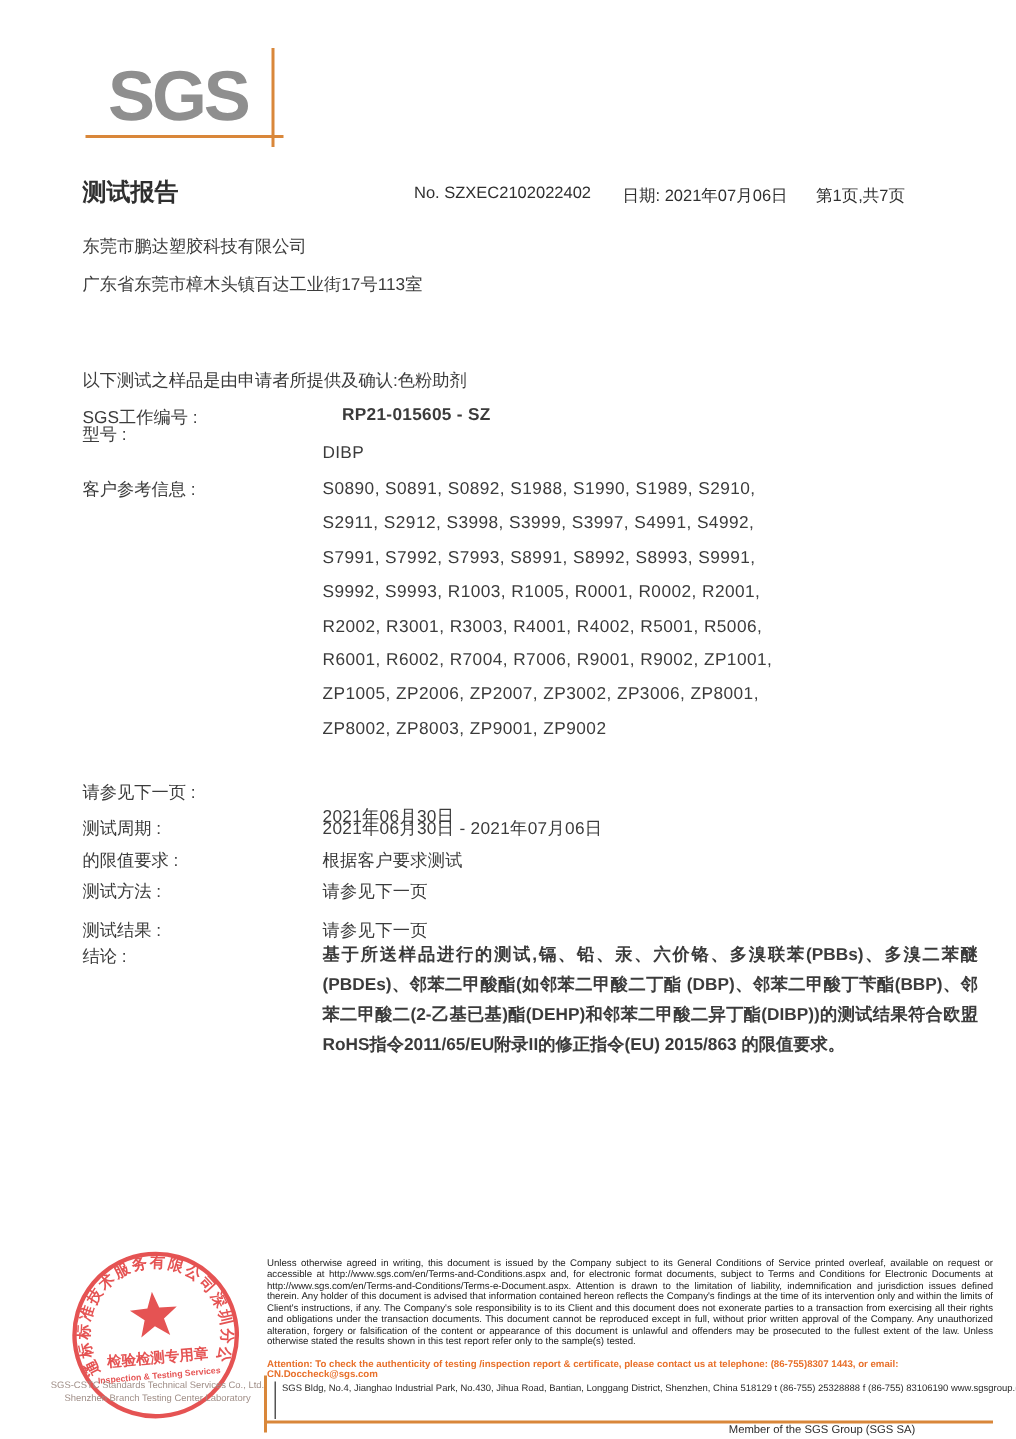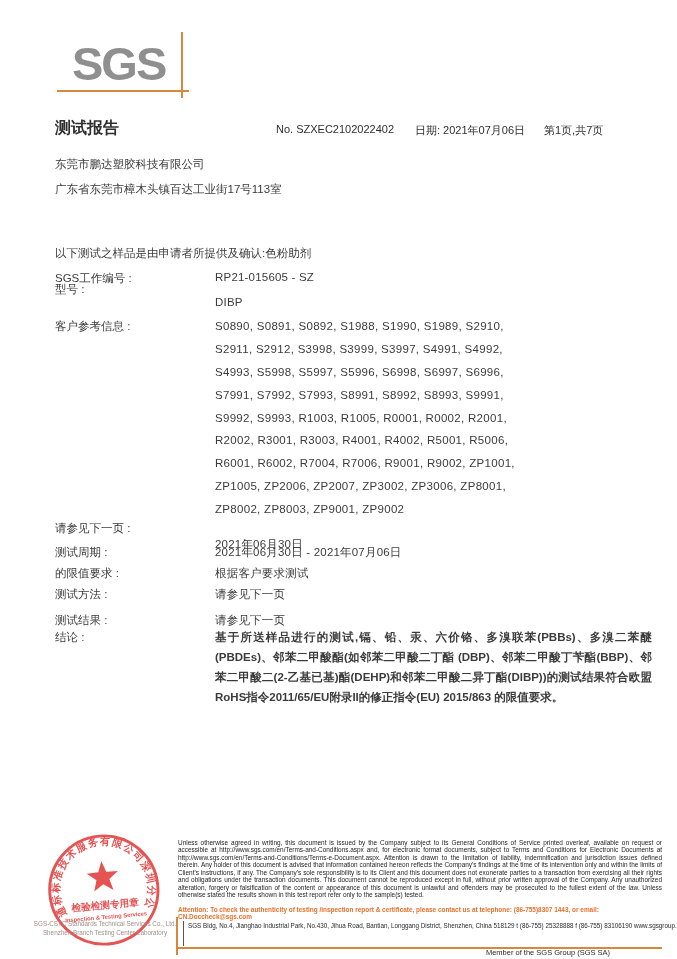--- a/index.html
+++ b/index.html
@@ -49,30 +49,29 @@
   <div class="abs hdr" style="left:240px;top:123px;margin-left:36px;">No. SZXEC2102022402</div>
   <div class="abs hdr" style="left:415px;top:123px;">日期: 2021年07月06日</div>
   <div class="abs hdr" style="left:544px;top:123px;">第1页,共7页</div>
 
   <div class="abs body-text" style="left:55px;top:157px;">东莞市鹏达塑胶科技有限公司</div>
   <div class="abs body-text" style="left:55px;top:182px;">广东省东莞市樟木头镇百达工业街17号113室</div>
 
   <div class="abs body-text" style="left:55px;top:246px;">以下测试之样品是由申请者所提供及确认:色粉助剂</div>
 
   <div class="abs label" style="left:55px;top:271px;">SGS工作编号 :</div>
-  <div class="abs value" style="left:215px;top:271px;">RP21-015605 - SZ</div>
+  <div class="abs value" style="left:228px;top:271px;font-weight:bold;">RP21-015605 - SZ</div>
 
   <div class="abs label" style="left:55px;top:282px;">型号 :</div>
   <div class="abs value" style="left:215px;top:296px;">DIBP</div>
 
   <div class="abs label" style="left:55px;top:319px;">客户参考信息 :</div>
   <div class="abs codes" style="left:215px;top:315px;">
     <div>S0890, S0891, S0892, S1988, S1990, S1989, S2910,</div>
     <div>S2911, S2912, S3998, S3999, S3997, S4991, S4992,</div>
-    <div>S4993, S5998, S5997, S5996, S6998, S6997, S6996,</div>
     <div>S7991, S7992, S7993, S8991, S8992, S8993, S9991,</div>
     <div>S9992, S9993, R1003, R1005, R0001, R0002, R2001,</div>
     <div>R2002, R3001, R3003, R4001, R4002, R5001, R5006,</div>
     <div>R6001, R6002, R7004, R7006, R9001, R9002, ZP1001,</div>
     <div>ZP1005, ZP2006, ZP2007, ZP3002, ZP3006, ZP8001,</div>
     <div>ZP8002, ZP8003, ZP9001, ZP9002</div>
   </div>
 
   <div class="abs label" style="left:55px;top:521px;">请参见下一页 :</div>
   <div class="abs value" style="left:215px;top:516px;margin-top:21px;">2021年06月30日</div>

